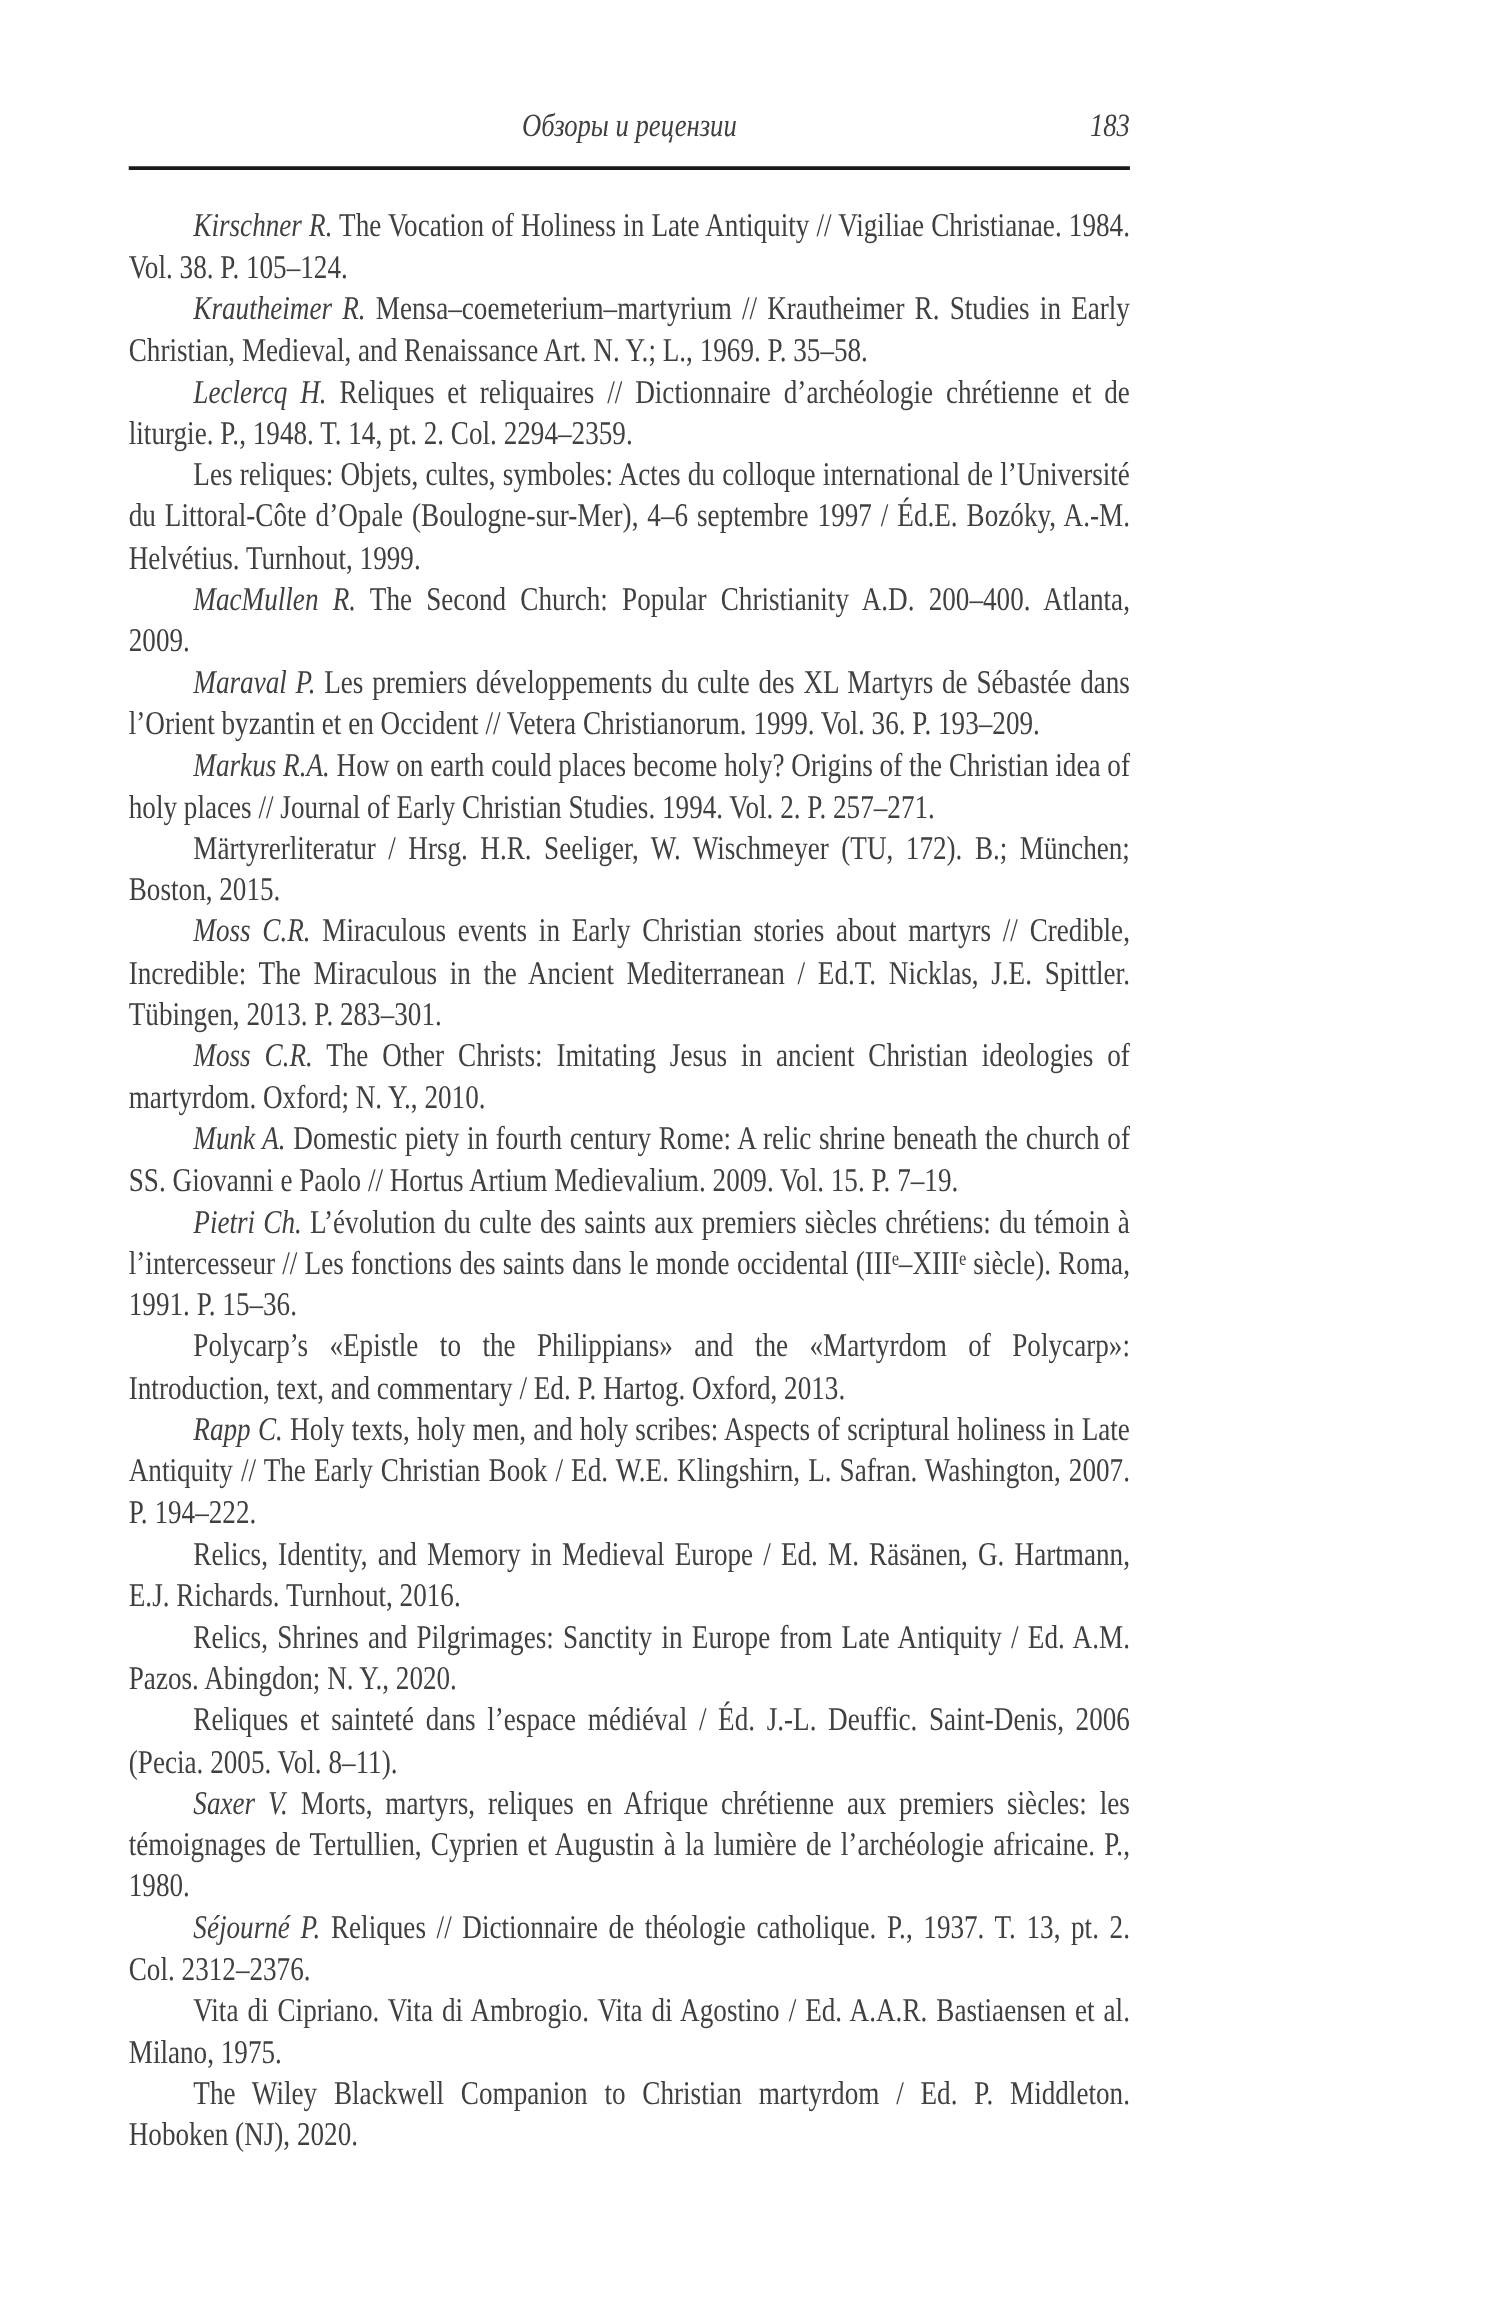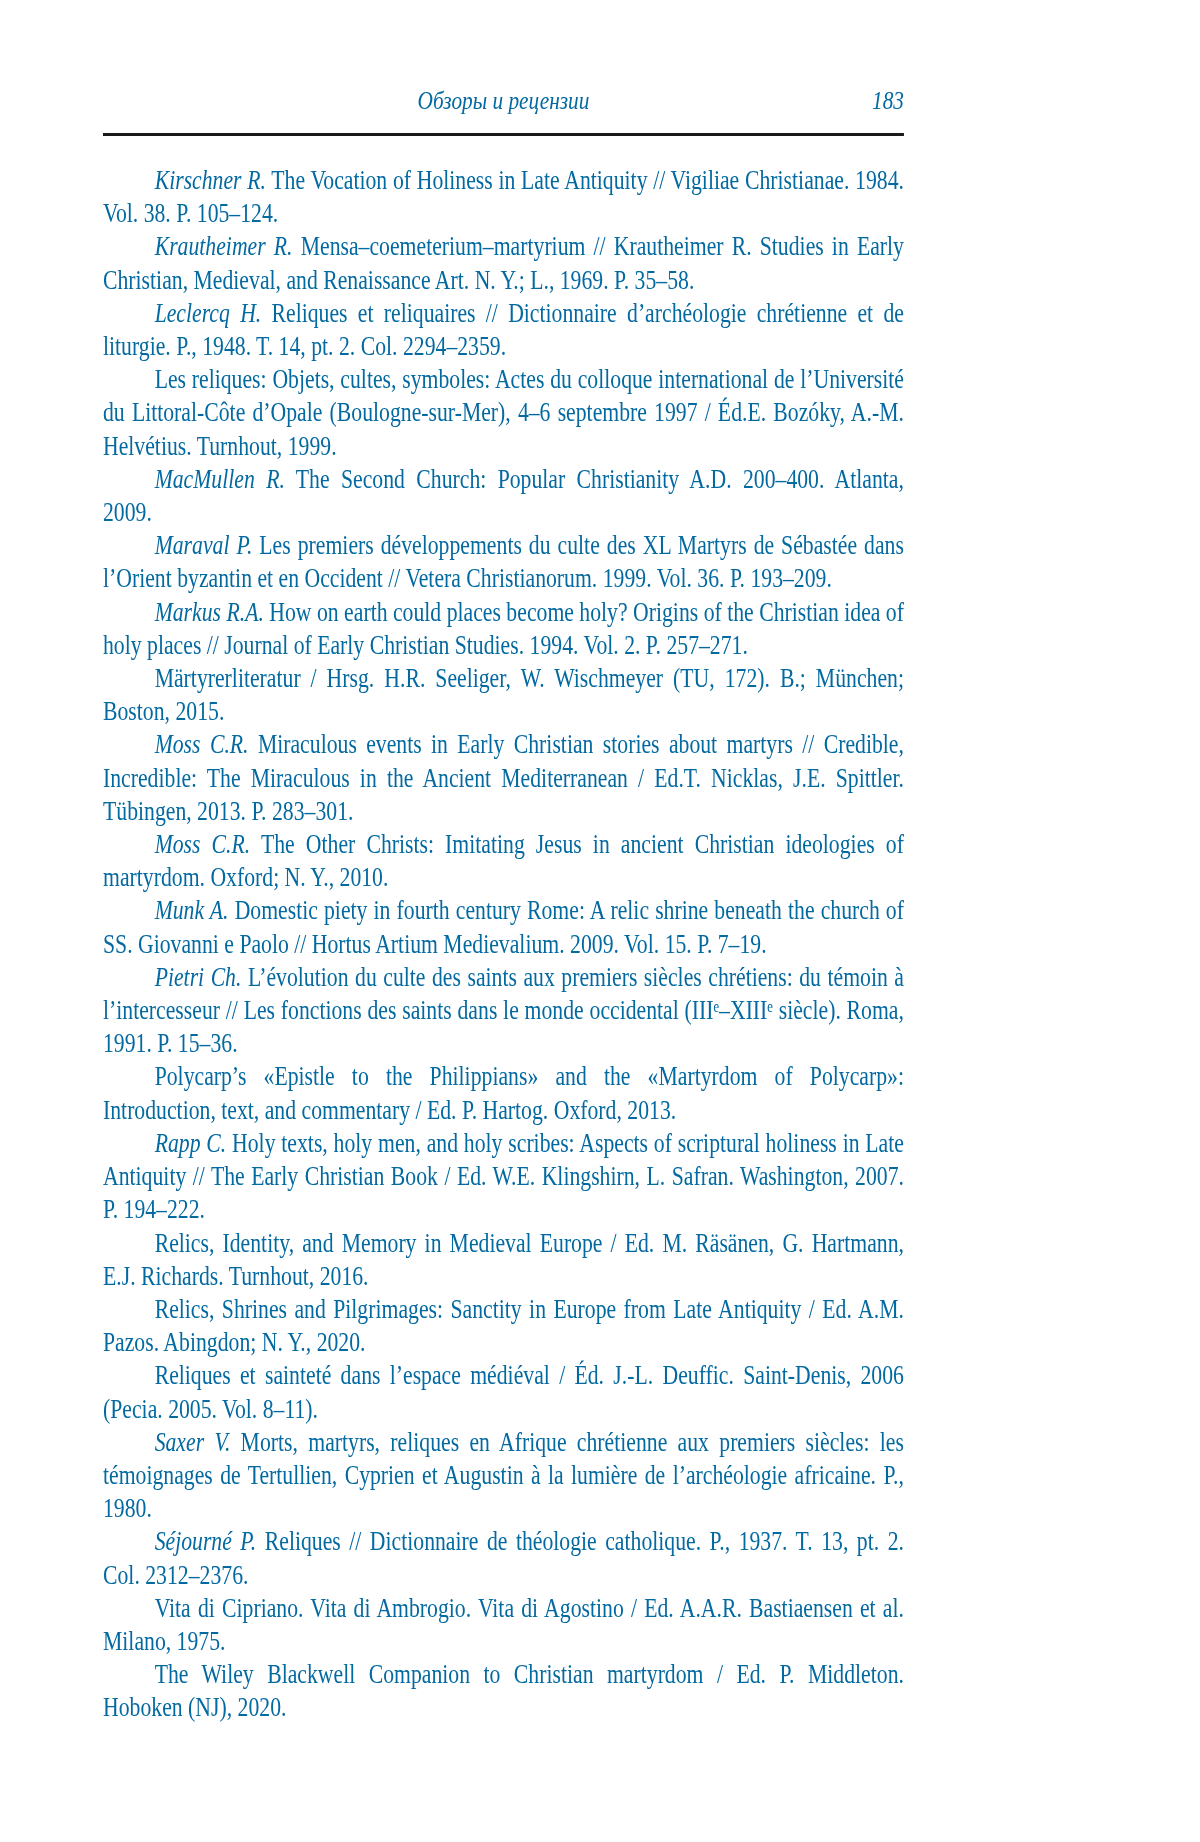--- a/index.html
+++ b/index.html
@@ -7,21 +7,21 @@
     padding: 0;
     background: #ffffff;
   }
   .page {
     position: relative;
     width: 1200px;
     height: 1742px;
     background: #ffffff;
     overflow: hidden;
     font-family: "Liberation Serif", "DejaVu Serif", serif;
-    color: #0369a1;
+    color: #404040;
   }
   
   .content {
     position: absolute;
     left: 103px;
     top: 84px;
     width: 977px;
     transform: scaleX(0.8198);
     transform-origin: top left;
   }

